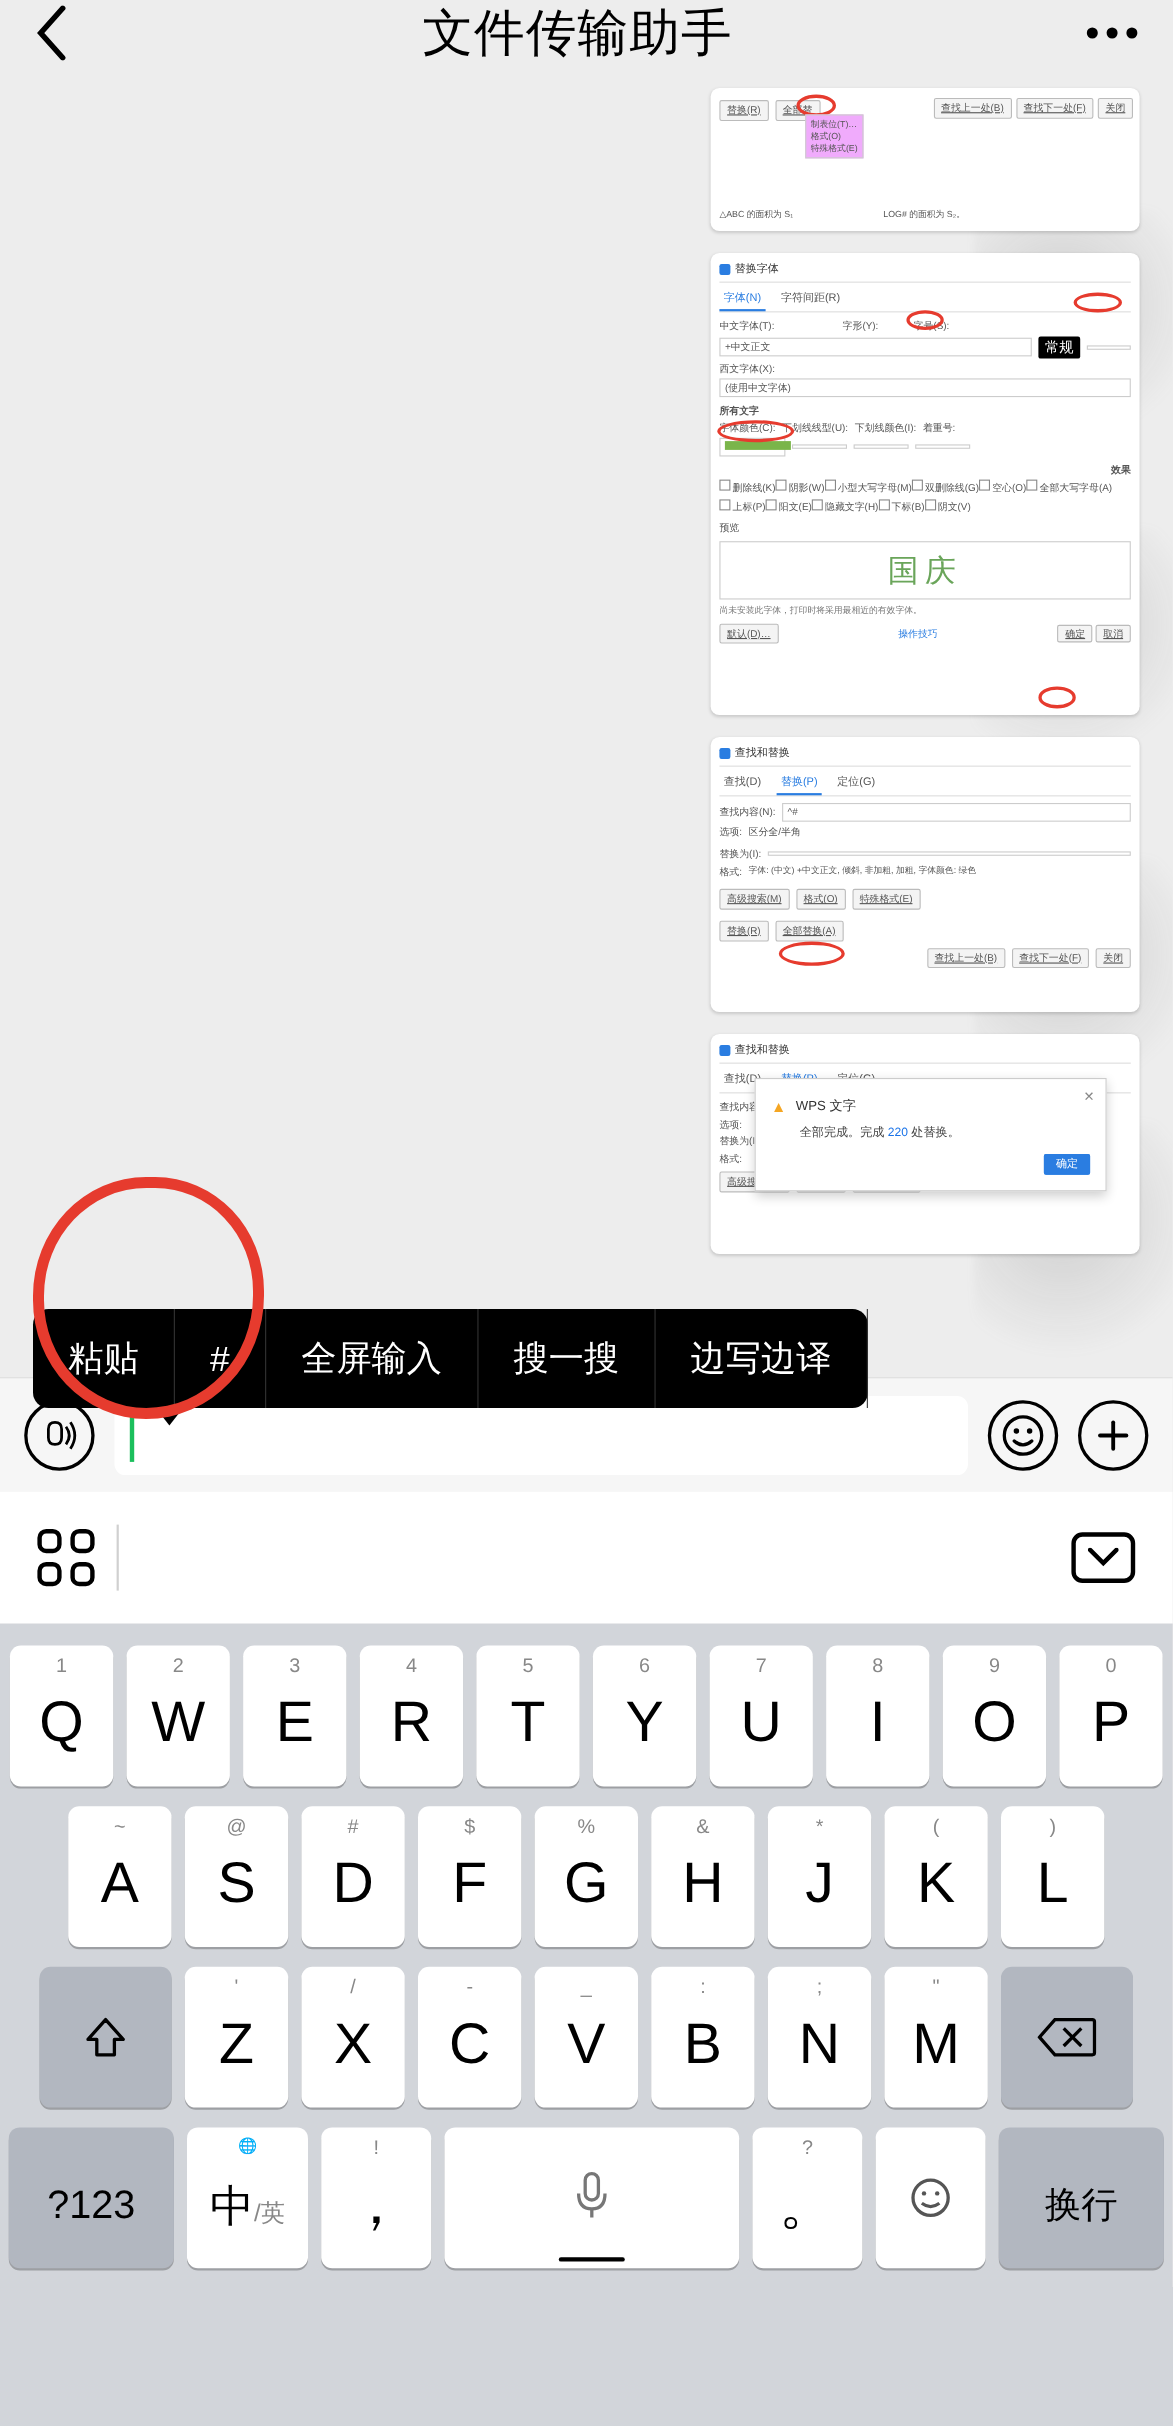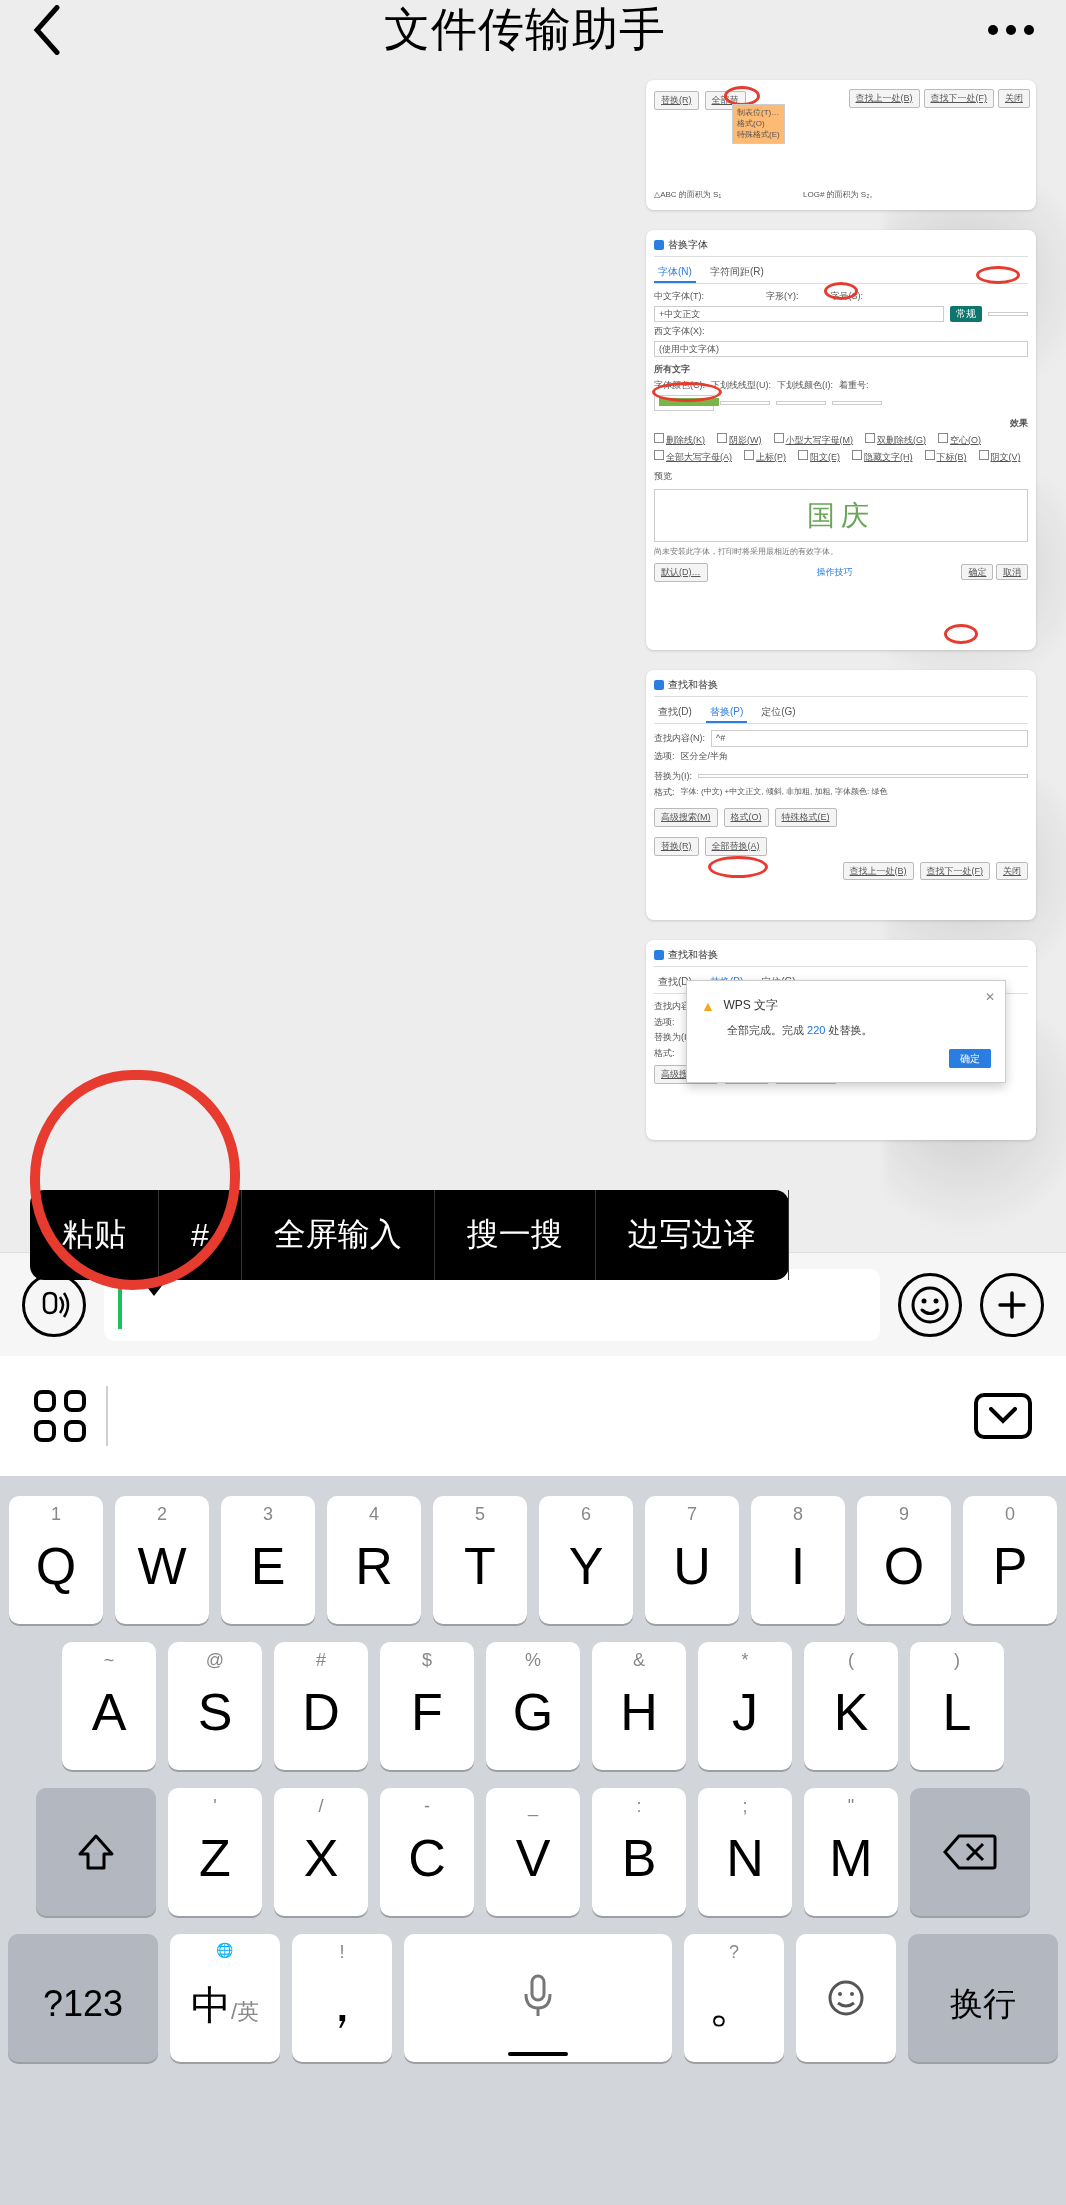--- a/index.html
+++ b/index.html
@@ -67,21 +67,21 @@
   .bottomrow .key { height:128px;}
   .lang .sup { font-size:14px; position:absolute; top:8px; color:#666;}
   .lang .zh { font-size:40px; }
   .lang .en { font-size:22px; color:#888; }
   .miclabel { position:absolute; bottom:6px; width:60px; height:4px; background:#000; border-radius:2px;}
   .preview-green { color:#6aa55a; font-size:28px; letter-spacing:6px; text-align:center; border:1px solid #ccc; padding:6px 0; margin-top:6px;}
   .cb { width:10px; height:10px; border:1px solid #888; display:inline-block; margin-right:2px;}
   .tabrow { display:flex; gap:10px; font-size:10px; border-bottom:1px solid #ddd; margin-bottom:6px;}
   .tabrow span { padding:2px 4px; }
   .tabrow .active { border-bottom:2px solid #2a7de1; color:#2a7de1;}
-  .bluebox { background:#0f766e; color:#fff; padding:1px 6px; font-size:10px; border-radius:2px;}
+  .bluebox { background:#000000; color:#fff; padding:1px 6px; font-size:13px; border-radius:2px;}
   .greenbar { display:inline-block; width:60px; height:8px; background:#7ab54a;}
 </style>
 </head>
 <body>
 
 <div class="header">
   <div class="back-icon">
     <svg width="34" height="50" viewBox="0 0 24 40">
         <path d="M20 2 L4 20 L20 38" stroke="#000" stroke-width="4" fill="none" stroke-linecap="round"></path>
       </svg>
@@ -102,21 +102,21 @@
   <div class="smudge" style="top:720px;"></div>
   <div class="smudge" style="top:960px;"></div>
 
   <div class="bubble small">
     <div class="bubble-inner">
       <div class="row">
         <span class="btn-sm">替换(R)</span>
         <span class="btn-sm">全部替</span>
         <span class="redmark" style="top:6px; left:78px; width:36px; height:20px;"></span>
       </div>
-      <div style="position:absolute; top:24px; left:86px; background:#fdba74; border:1px solid #ccc; font-size:8px; padding:2px 4px;">
+      <div style="position:absolute; top:24px; left:86px; background:#f0abfc; border:1px solid #ccc; font-size:8px; padding:2px 4px;">
         <div>制表位(T)…</div>
         <div>格式(O)</div>
         <div>特殊格式(E)</div>
       </div>
       <div class="row" style="position:absolute; top:6px; right:6px; gap:4px;">
         <span class="btn-sm">查找上一处(B)</span>
         <span class="btn-sm">查找下一处(F)</span>
         <span class="btn-sm">关闭</span>
       </div>
       <div style="position:absolute; bottom:10px; left:8px; font-size:8px;">△ABC 的面积为 S₁</div>
@@ -166,21 +166,21 @@
       <div class="row">
         <span class="field" style="max-width:60px"><span class="greenbar"></span></span>
         <span class="redmark" style="top:152px; left:6px; width:70px; height:20px;"></span>
         <span class="field" style="max-width:50px"></span>
         <span class="field" style="max-width:50px"></span>
         <span class="field" style="max-width:50px"></span>
       </div>
       <div class="row" style="margin-top:6px;justify-content:flex-end;">
           <b>效果</b>
         </div>
-      <div class="row" style="flex-wrap:wrap; gap:4px 12px;text-decoration:underline;">
+      <div class="row" style="flex-wrap:wrap; gap:4px 0;">
         <span><span class="cb"></span><span>删除线(K)</span></span>
         <span><span class="cb"></span><span>阴影(W)</span></span>
         <span><span class="cb"></span><span>小型大写字母(M)</span></span>
         <span><span class="cb"></span><span>双删除线(G)</span></span>
         <span><span class="cb"></span><span>空心(O)</span></span>
         <span><span class="cb"></span><span>全部大写字母(A)</span></span>
         <span><span class="cb"></span><span>上标(P)</span></span>
         <span><span class="cb"></span><span>阳文(E)</span></span>
         <span><span class="cb"></span><span>隐藏文字(H)</span></span>
         <span><span class="cb"></span><span>下标(B)</span></span>

